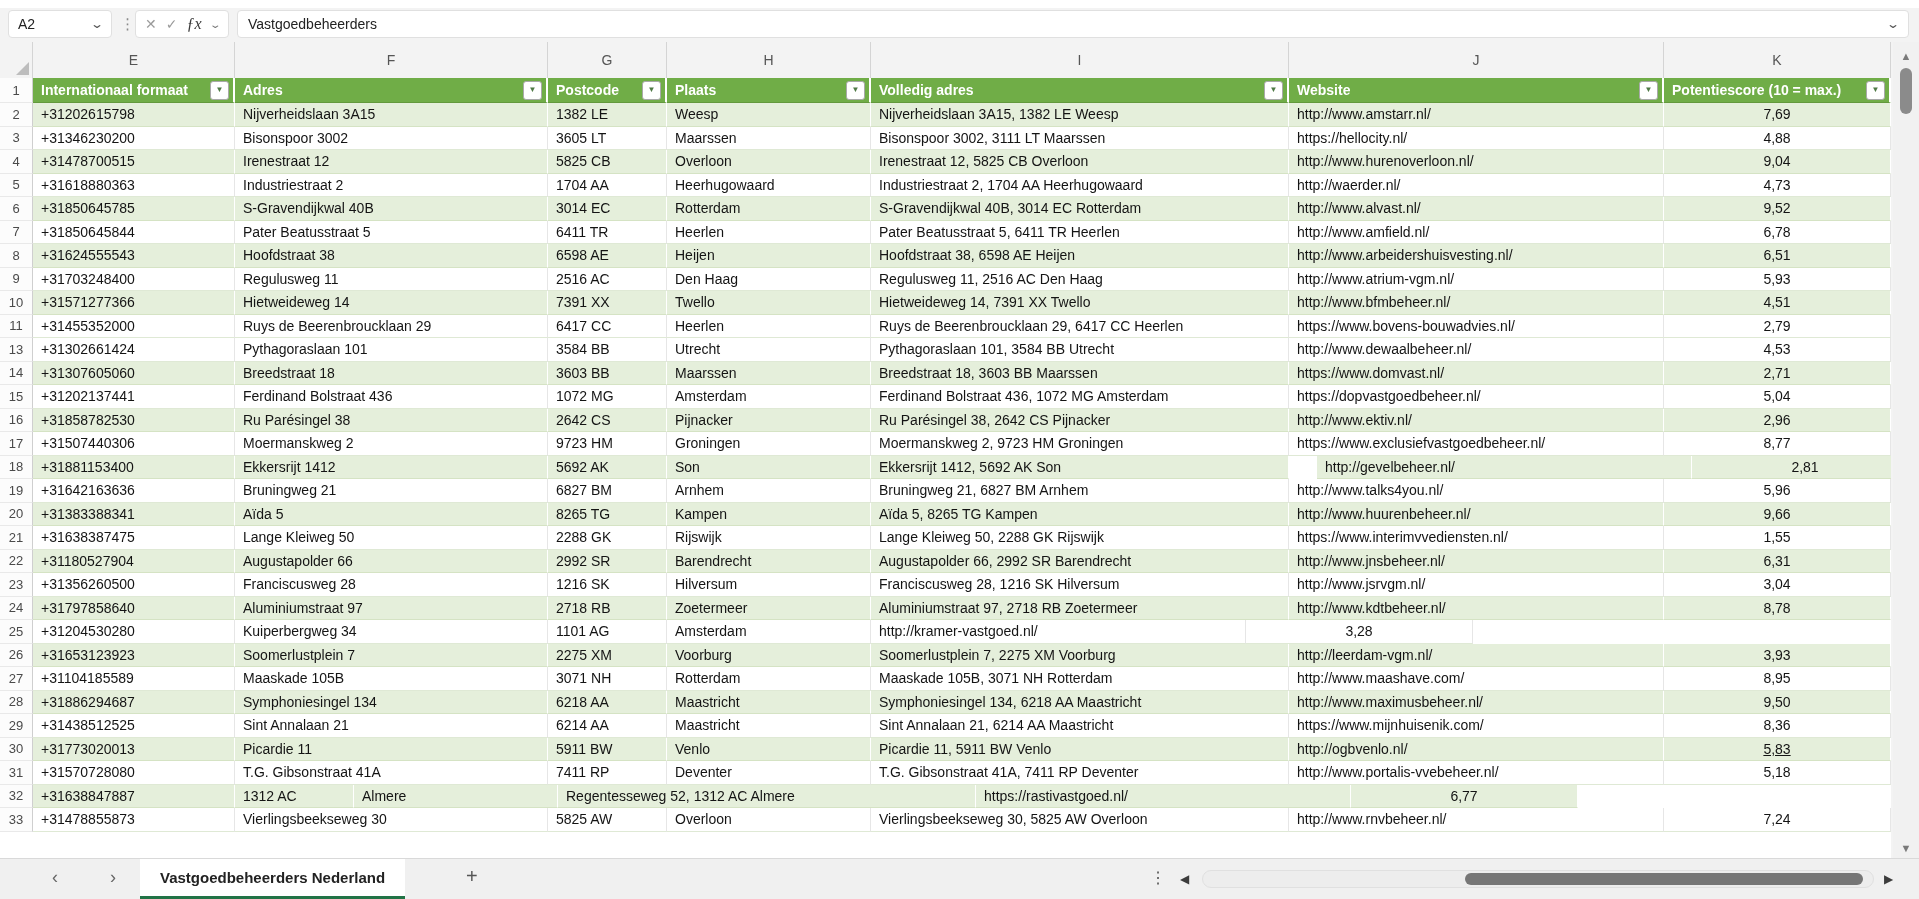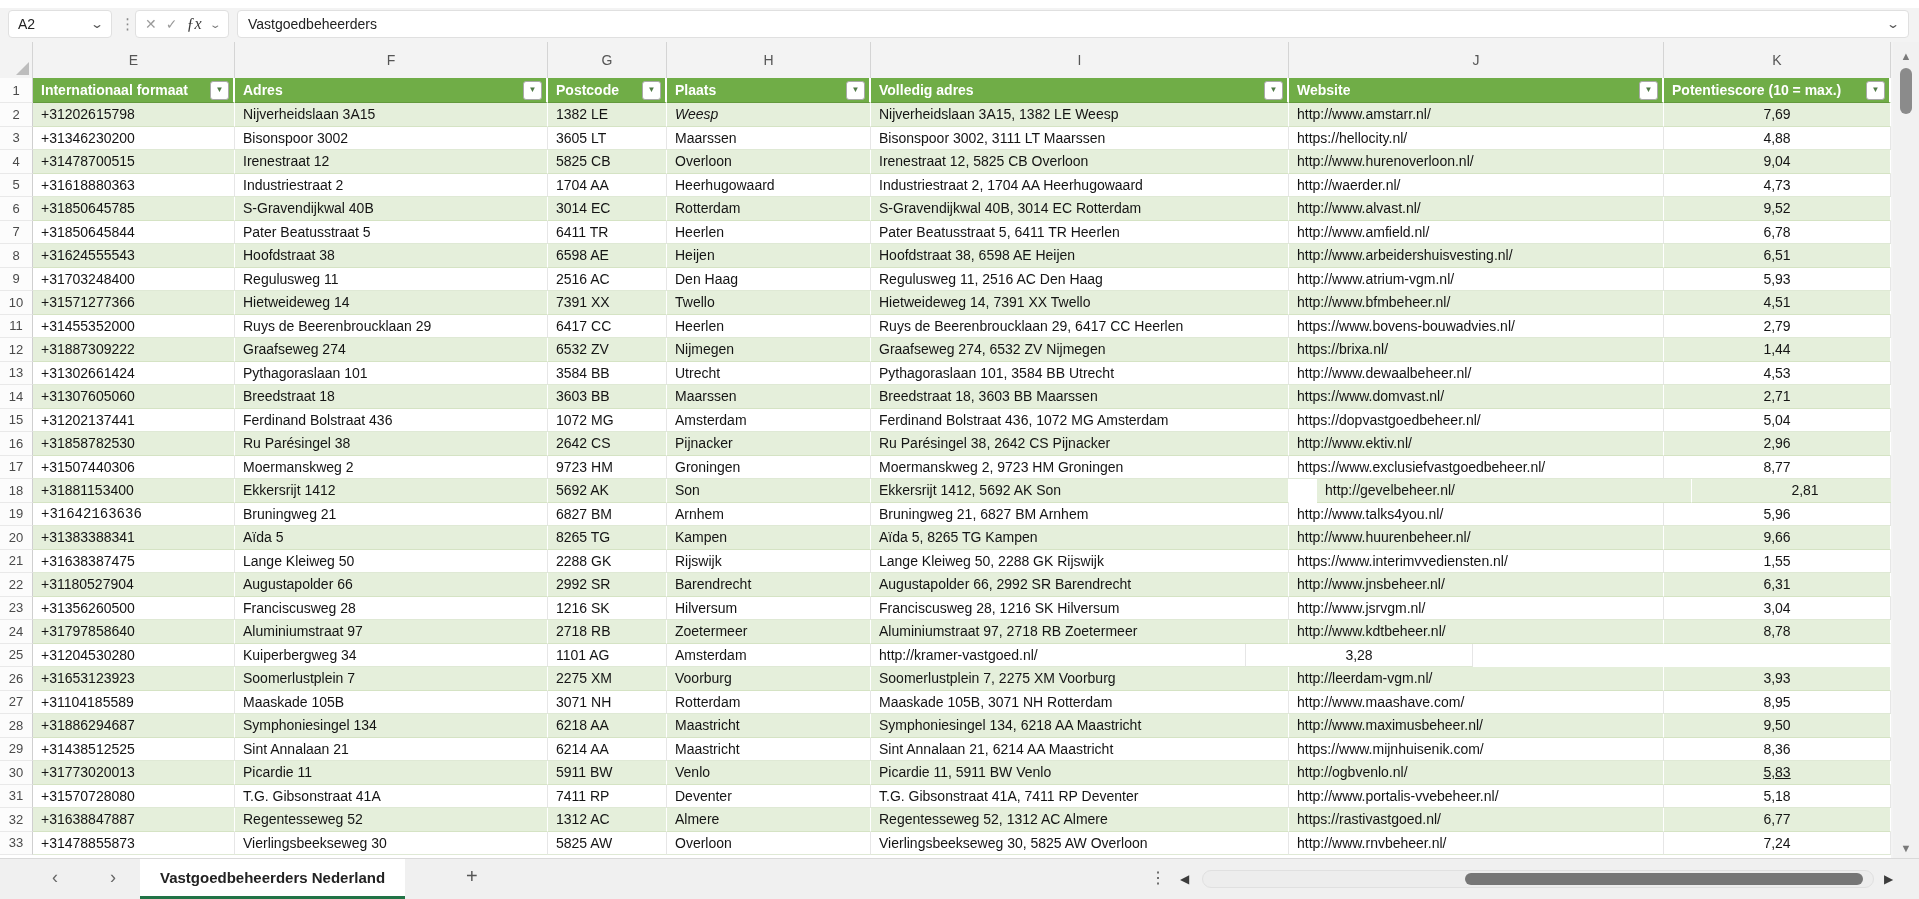--- a/index.html
+++ b/index.html
@@ -138,21 +138,21 @@
           <div class="filter-btn">
             <span>▼</span>
           </div>
         </div>
       </div>
       <div class="row band">
         <div class="rownum">2</div>
         <div class="cell" style="width: 202px; flex: 0 0 202px;">+31202615798</div>
         <div class="cell" style="width: 313px; flex: 0 0 313px;">Nijverheidslaan 3A15</div>
         <div class="cell" style="width: 119px; flex: 0 0 119px;">1382 LE</div>
-        <div class="cell" style="width: 204px; flex: 0 0 204px; font-style: italic;">Weesp</div>
+        <div class="cell" style="width: 204px; flex: 0 0 204px;">Weesp</div>
         <div class="cell" style="width: 418px; flex: 0 0 418px;">Nijverheidslaan 3A15, 1382 LE Weesp</div>
         <div class="cell" style="width: 375px; flex: 0 0 375px;">http://www.amstarr.nl/</div>
         <div class="cell center" style="width: 227px; flex: 0 0 227px;">7,69</div>
       </div>
       <div class="row plain">
         <div class="rownum">3</div>
         <div class="cell" style="width: 202px; flex: 0 0 202px;">+31346230200</div>
         <div class="cell" style="width: 313px; flex: 0 0 313px;">Bisonspoor 3002</div>
         <div class="cell" style="width: 119px; flex: 0 0 119px;">3605 LT</div>
         <div class="cell" style="width: 204px; flex: 0 0 204px;">Maarssen</div>
@@ -233,30 +233,20 @@
       <div class="row plain">
         <div class="rownum">11</div>
         <div class="cell" style="width: 202px; flex: 0 0 202px;">+31455352000</div>
         <div class="cell" style="width: 313px; flex: 0 0 313px;">Ruys de Beerenbroucklaan 29</div>
         <div class="cell" style="width: 119px; flex: 0 0 119px;">6417 CC</div>
         <div class="cell" style="width: 204px; flex: 0 0 204px;">Heerlen</div>
         <div class="cell" style="width: 418px; flex: 0 0 418px;">Ruys de Beerenbroucklaan 29, 6417 CC Heerlen</div>
         <div class="cell" style="width: 375px; flex: 0 0 375px;">https://www.bovens-bouwadvies.nl/</div>
         <div class="cell center" style="width: 227px; flex: 0 0 227px;">2,79</div>
       </div>
-      <div class="row band">
-        <div class="rownum">12</div>
-        <div class="cell" style="width: 202px; flex: 0 0 202px;">+31887309222</div>
-        <div class="cell" style="width: 313px; flex: 0 0 313px;">Graafseweg 274</div>
-        <div class="cell" style="width: 119px; flex: 0 0 119px;">6532 ZV</div>
-        <div class="cell" style="width: 204px; flex: 0 0 204px;">Nijmegen</div>
-        <div class="cell" style="width: 418px; flex: 0 0 418px;">Graafseweg 274, 6532 ZV Nijmegen</div>
-        <div class="cell" style="width: 375px; flex: 0 0 375px;">https://brixa.nl/</div>
-        <div class="cell center" style="width: 227px; flex: 0 0 227px;">1,44</div>
-      </div>
       <div class="row plain">
         <div class="rownum">13</div>
         <div class="cell" style="width: 202px; flex: 0 0 202px;">+31302661424</div>
         <div class="cell" style="width: 313px; flex: 0 0 313px;">Pythagoraslaan 101</div>
         <div class="cell" style="width: 119px; flex: 0 0 119px;">3584 BB</div>
         <div class="cell" style="width: 204px; flex: 0 0 204px;">Utrecht</div>
         <div class="cell" style="width: 418px; flex: 0 0 418px;">Pythagoraslaan 101, 3584 BB Utrecht</div>
         <div class="cell" style="width: 375px; flex: 0 0 375px;">http://www.dewaalbeheer.nl/</div>
         <div class="cell center" style="width: 227px; flex: 0 0 227px;">4,53</div>
       </div>
@@ -305,21 +295,21 @@
         <div class="cell" style="width: 202px; flex: 0 0 202px;">+31881153400</div>
         <div class="cell" style="width: 313px; flex: 0 0 313px;">Ekkersrijt 1412</div>
         <div class="cell" style="width: 119px; flex: 0 0 119px;">5692 AK</div>
         <div class="cell" style="width: 204px; flex: 0 0 204px;">Son</div>
         <div class="cell" style="width: 418px; flex: 0 0 418px;">Ekkersrijt 1412, 5692 AK Son</div>
         <div class="cell" style="width: 375px; flex: 0 0 375px; margin-left: 28px;">http://gevelbeheer.nl/</div>
         <div class="cell center" style="width: 227px; flex: 0 0 227px;">2,81</div>
       </div>
       <div class="row plain">
         <div class="rownum">19</div>
-        <div class="cell" style="width: 202px; flex: 0 0 202px; font-family: Liberation Mono, monospace;">+31642163636</div>
+        <div class="cell" style="width: 202px; flex: 0 0 202px;">+31642163636</div>
         <div class="cell" style="width: 313px; flex: 0 0 313px;">Bruningweg 21</div>
         <div class="cell" style="width: 119px; flex: 0 0 119px;">6827 BM</div>
         <div class="cell" style="width: 204px; flex: 0 0 204px;">Arnhem</div>
         <div class="cell" style="width: 418px; flex: 0 0 418px;">Bruningweg 21, 6827 BM Arnhem</div>
         <div class="cell" style="width: 375px; flex: 0 0 375px;">http://www.talks4you.nl/</div>
         <div class="cell center" style="width: 227px; flex: 0 0 227px;">5,96</div>
       </div>
       <div class="row band">
         <div class="rownum">20</div>
         <div class="cell" style="width: 202px; flex: 0 0 202px;">+31383388341</div>
@@ -435,21 +425,20 @@
         <div class="cell" style="width: 313px; flex: 0 0 313px;">T.G. Gibsonstraat 41A</div>
         <div class="cell" style="width: 119px; flex: 0 0 119px;">7411 RP</div>
         <div class="cell" style="width: 204px; flex: 0 0 204px;">Deventer</div>
         <div class="cell" style="width: 418px; flex: 0 0 418px;">T.G. Gibsonstraat 41A, 7411 RP Deventer</div>
         <div class="cell" style="width: 375px; flex: 0 0 375px;">http://www.portalis-vvebeheer.nl/</div>
         <div class="cell center" style="width: 227px; flex: 0 0 227px;">5,18</div>
       </div>
       <div class="row band">
         <div class="rownum">32</div>
         <div class="cell" style="width: 202px; flex: 0 0 202px;">+31638847887</div>
-        <div class="cell" style="width: 313px; flex: 0 0 313px;">Regentesseweg 52</div>
         <div class="cell" style="width: 119px; flex: 0 0 119px;">1312 AC</div>
         <div class="cell" style="width: 204px; flex: 0 0 204px;">Almere</div>
         <div class="cell" style="width: 418px; flex: 0 0 418px;">Regentesseweg 52, 1312 AC Almere</div>
         <div class="cell" style="width: 375px; flex: 0 0 375px;">https://rastivastgoed.nl/</div>
         <div class="cell center" style="width: 227px; flex: 0 0 227px;">6,77</div>
       </div>
       <div class="row plain">
         <div class="rownum">33</div>
         <div class="cell" style="width: 202px; flex: 0 0 202px;">+31478855873</div>
         <div class="cell" style="width: 313px; flex: 0 0 313px;">Vierlingsbeekseweg 30</div>

